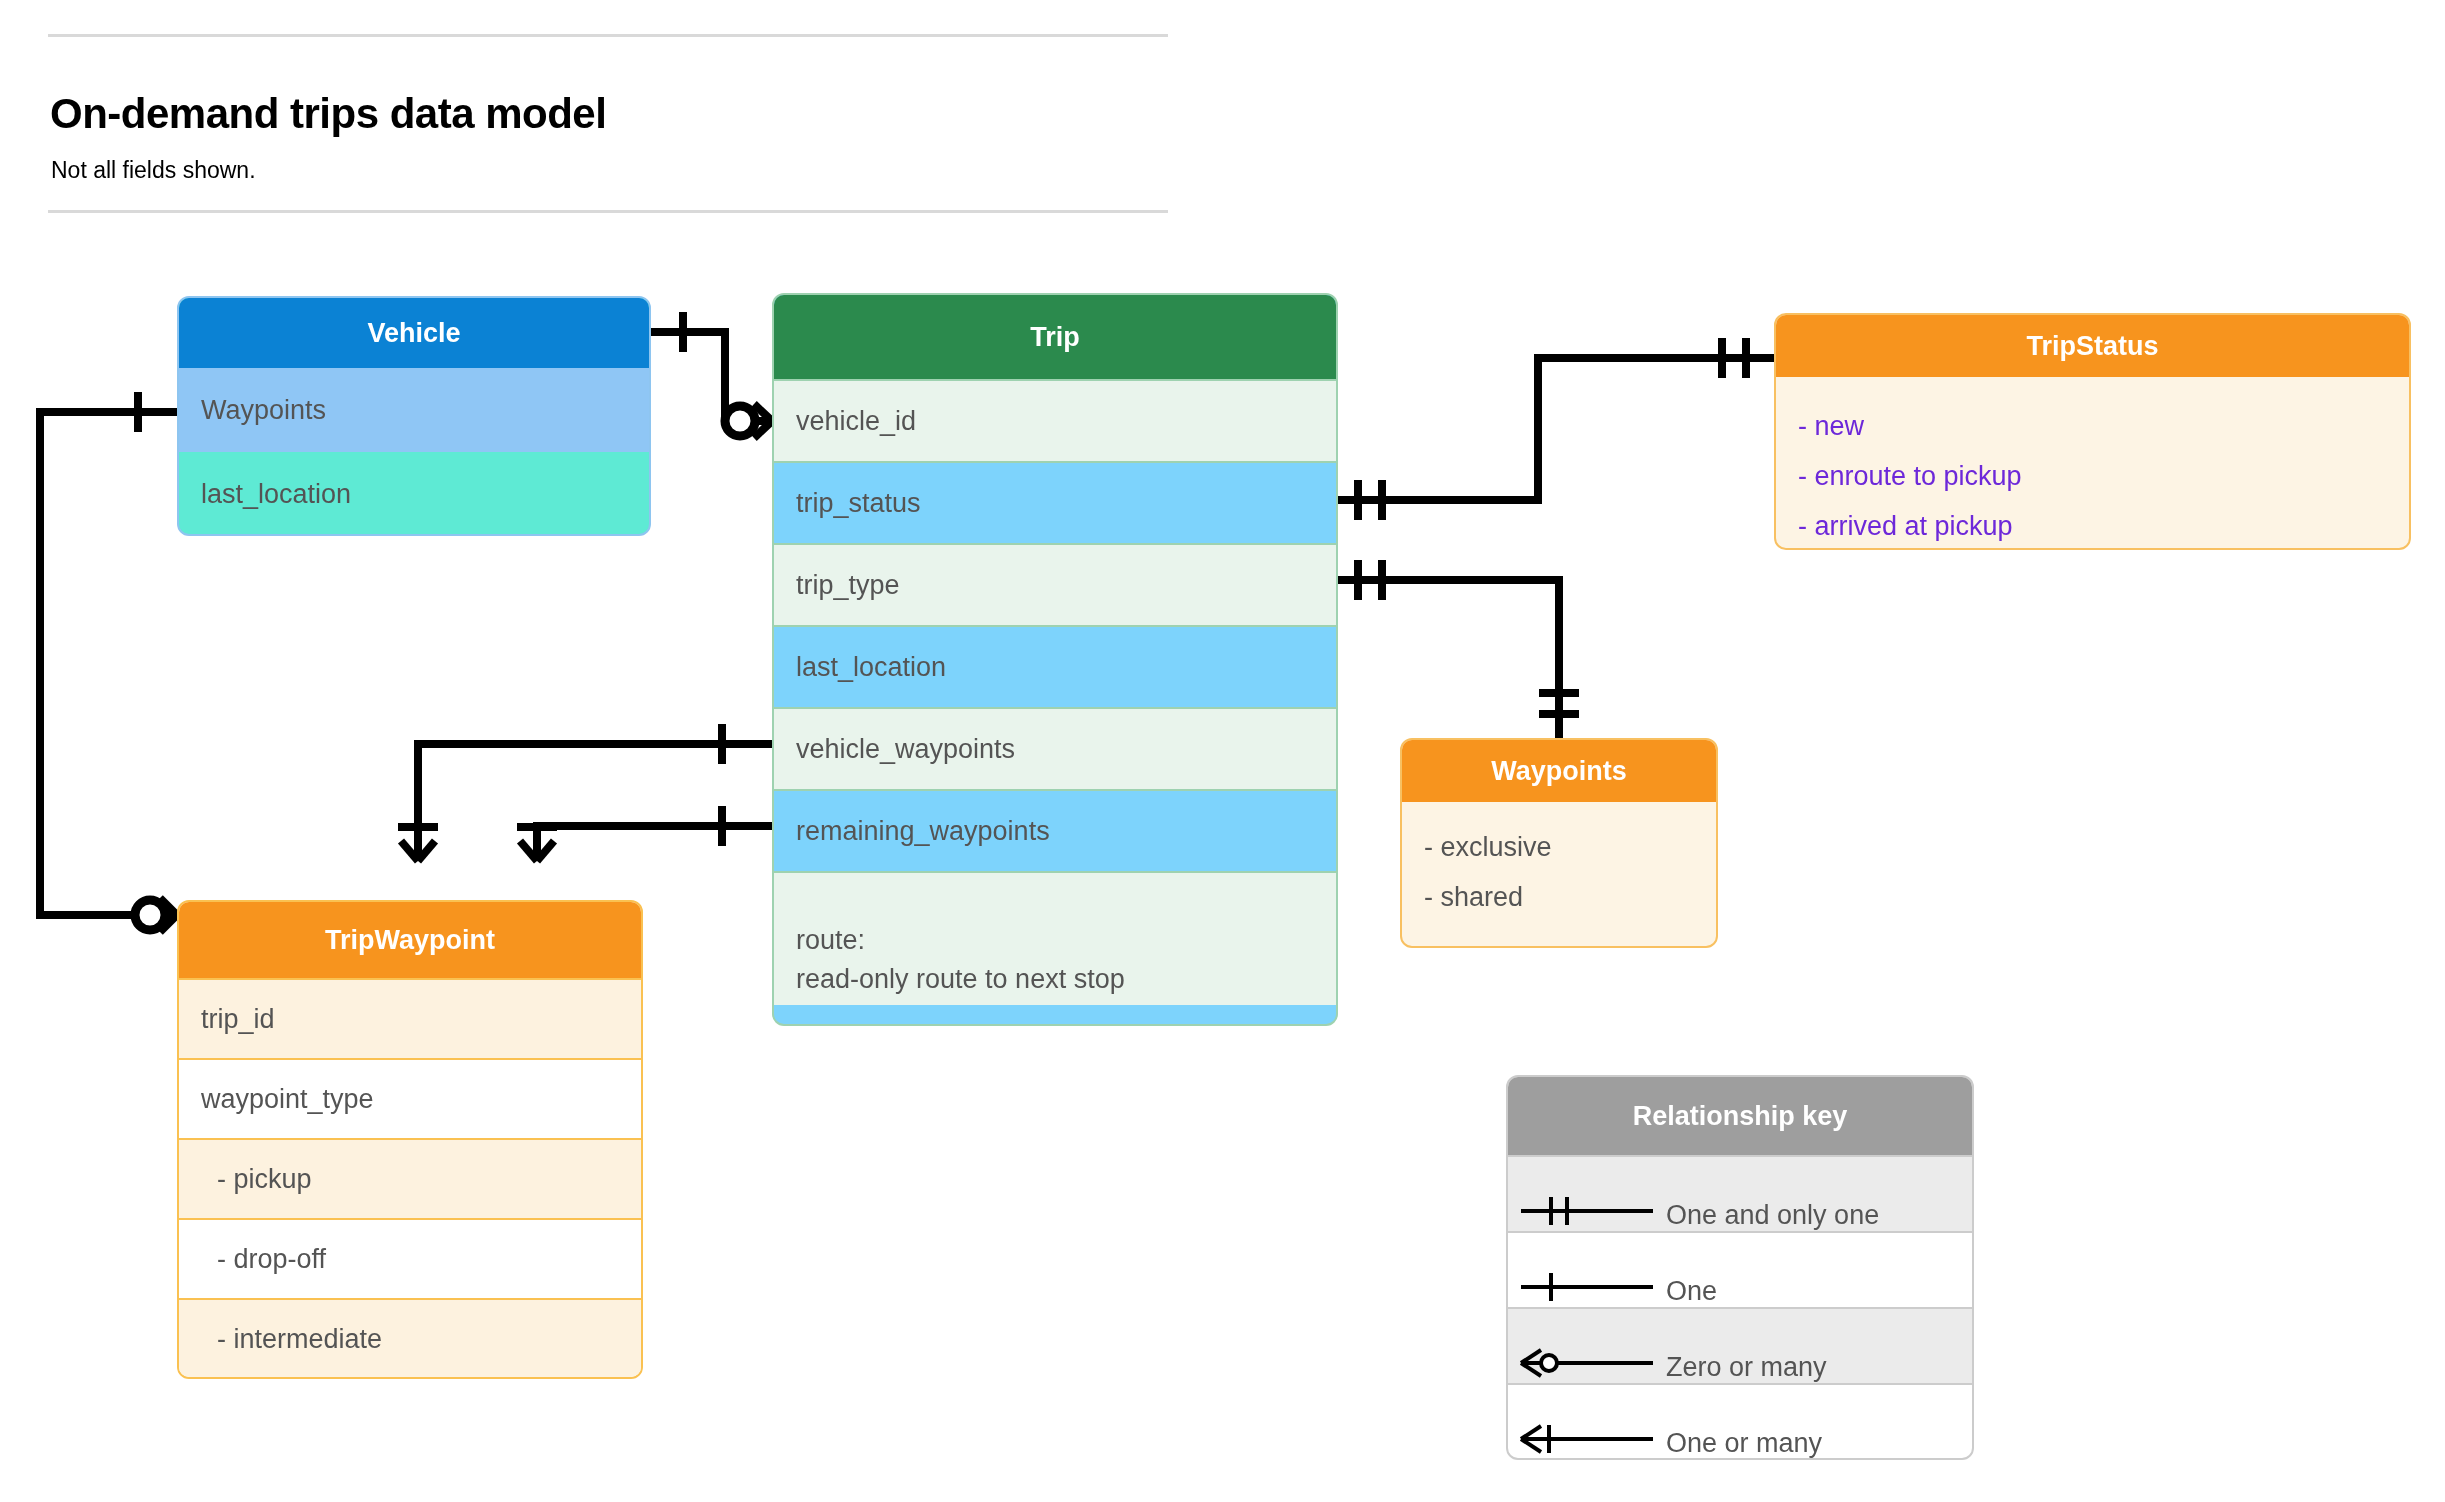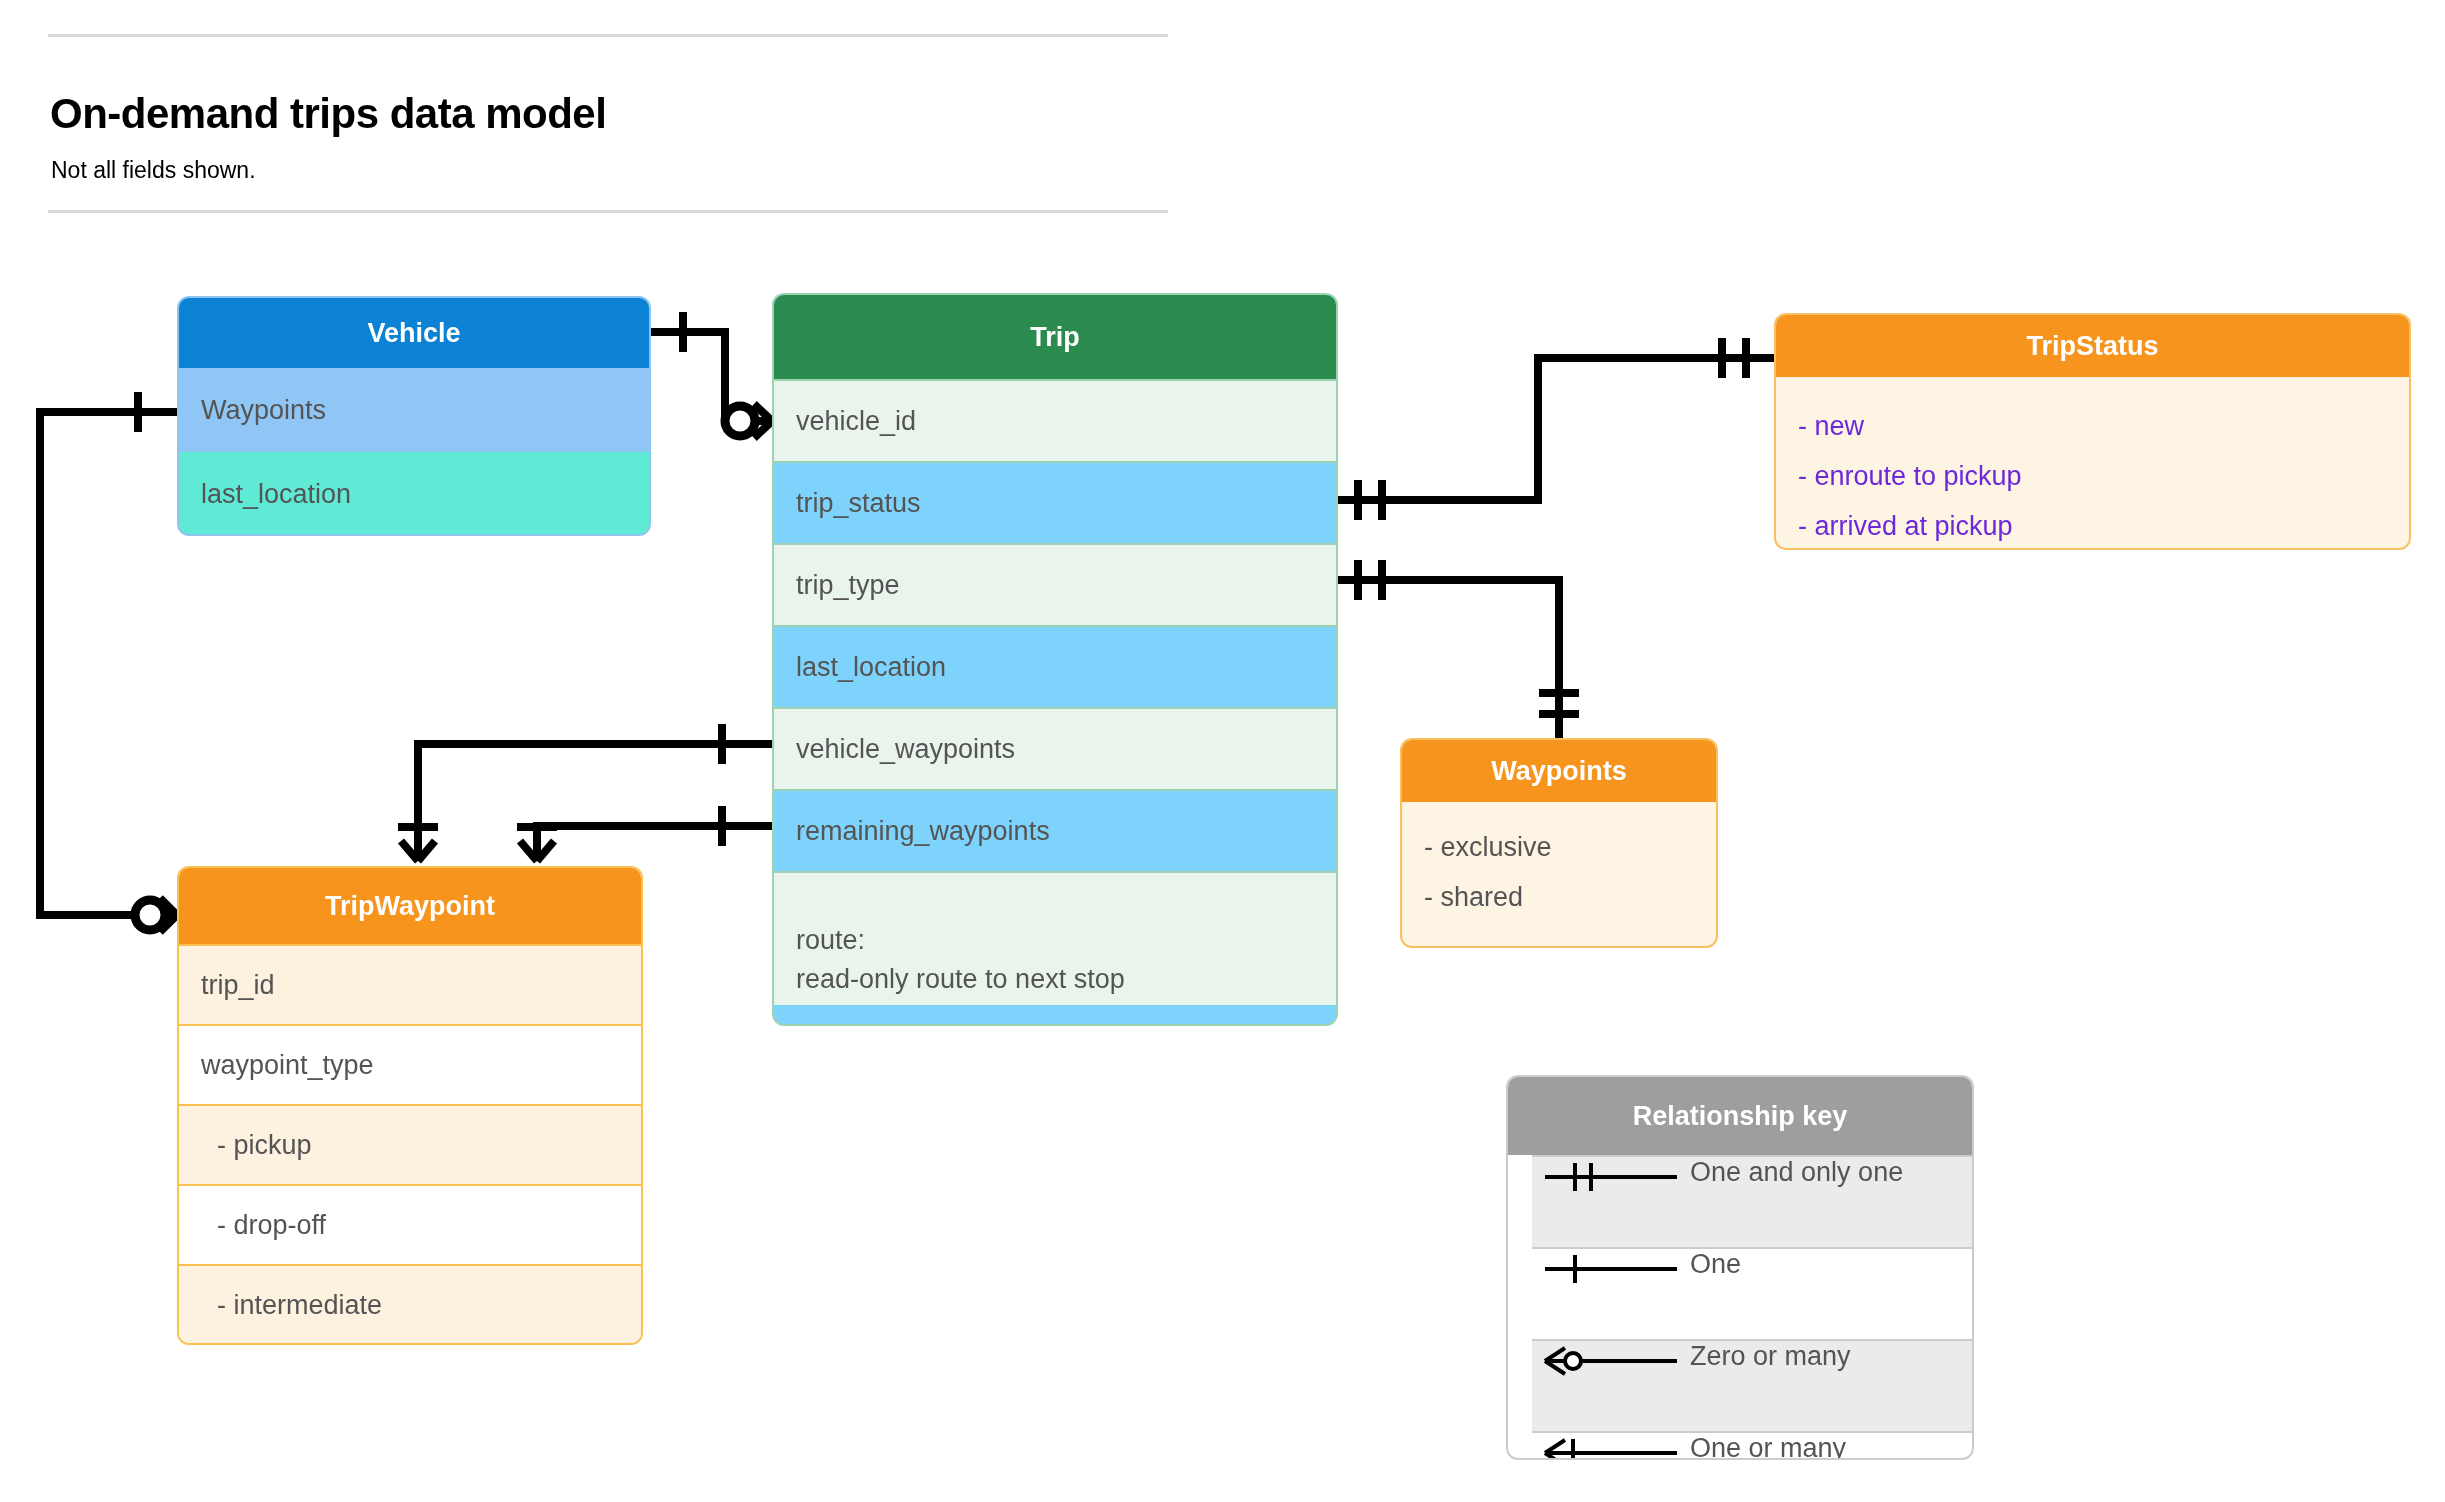--- a/index.html
+++ b/index.html
@@ -137,21 +137,21 @@
   #entity-triptype .ehead { height: 62px; background: #f7941e; }
   #entity-triptype .elist {
     padding: 20px 0 20px 22px;
     font-size: 27px;
     line-height: 50px;
     color: #545454;
   }
 
   
   #entity-tripwaypoint {
-    left: 177px; top: 866px; width: 466px; height: 479px;
+    left: 177px; top: 900px; width: 466px; height: 479px;
     border: 2px solid #fac151;
     background: #ffffff;
   }
   #entity-tripwaypoint .ehead { height: 76px; background: #f7941e; }
   #entity-tripwaypoint .erow { height: 80px; border-top: 2px solid #fac151; }
   #entity-tripwaypoint .erow:first-of-type { border-top: none; }
   #entity-tripwaypoint .erow.alt { background: #fdf2df; }
   #entity-tripwaypoint .erow.indent { padding-left: 38px; }
 
   
@@ -170,25 +170,24 @@
     background: #9e9e9e;
     color: #ffffff;
     font-size: 27px;
     font-weight: bold;
     display: flex;
     align-items: center;
     justify-content: center;
   }
   #relationship-key .krow {
     box-sizing: border-box;
-    height: 92px;
-    display: flex;
-    align-items: flex-start;
+    height: 76px;
+    display: flex;
+    align-items: flex-end;
     border-top: 2px solid #cccccc;
-    margin-left: 24px;
   }
   #relationship-key .krow:first-of-type { border-top: none; }
   #relationship-key .krow.alt { background: #ebebeb; }
   #relationship-key .ksym {
     width: 158px;
     flex: 0 0 158px;
     display: flex;
     align-items: center;
     justify-content: center;
   }

